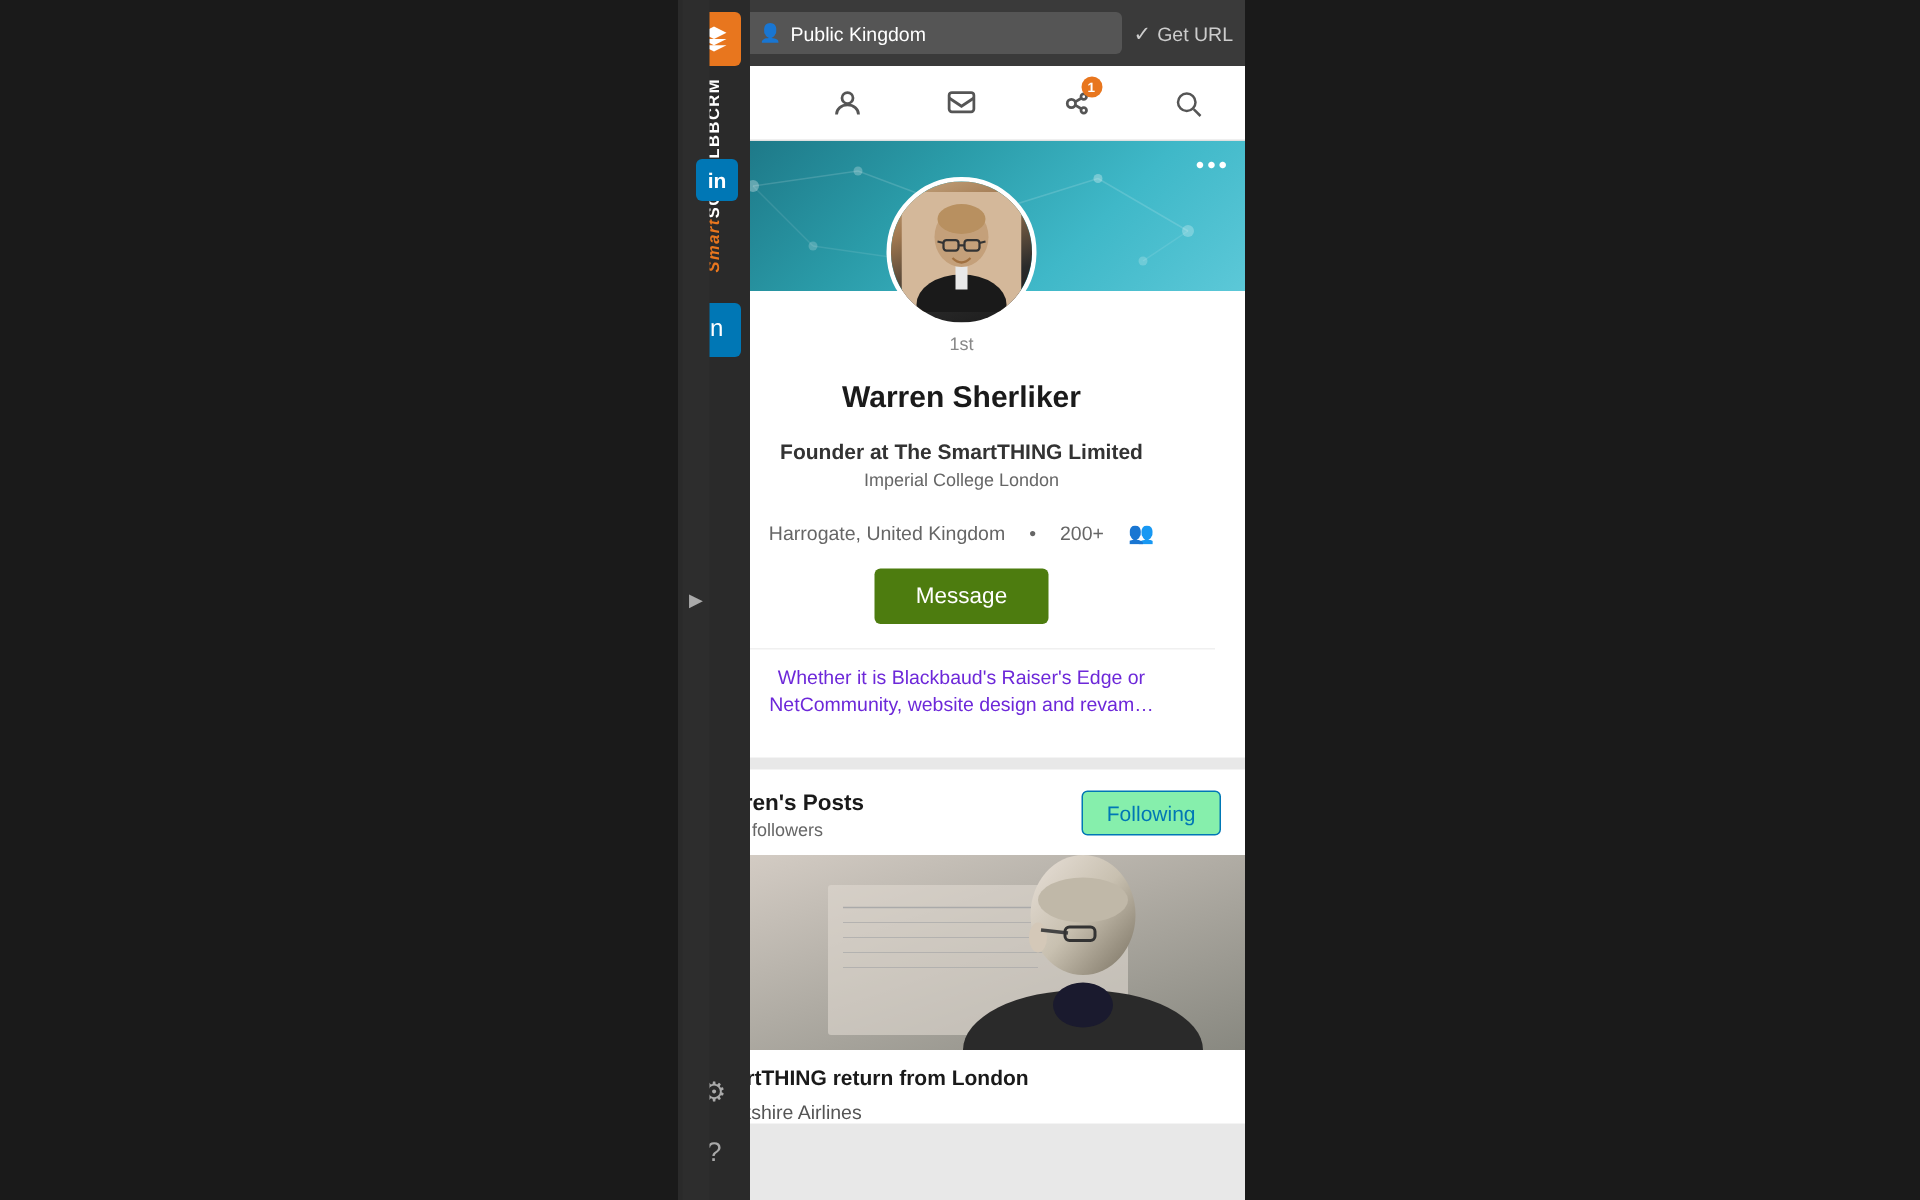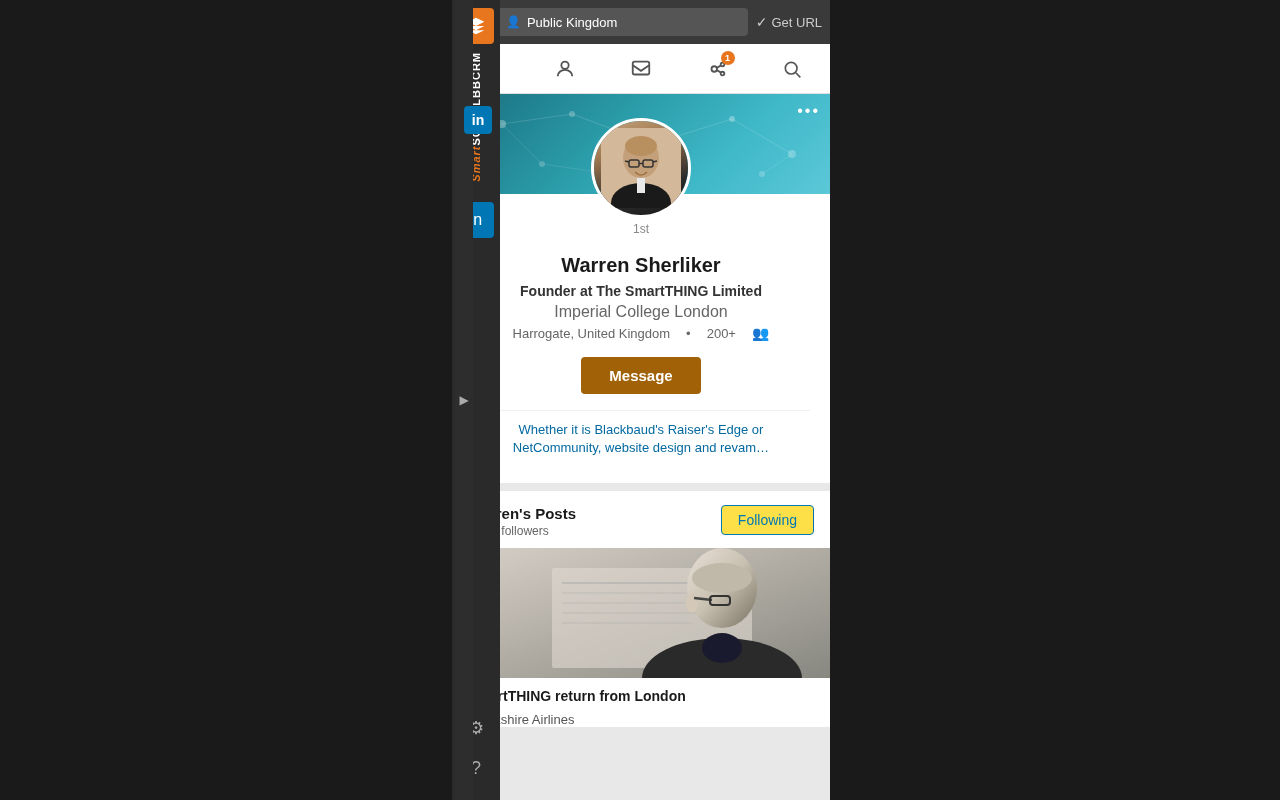--- a/index.html
+++ b/index.html
@@ -309,65 +309,65 @@
     .profile-info {
       padding: 0 20px 16px;
       margin-top: 60px;
       text-align: center;
     }
 
     .profile-name {
       font-size: 20px;
       font-weight: 600;
       color: #1a1a1a;
-      margin-bottom: 6px;
+      margin-bottom: 16px;
     }
 
     .profile-title {
       font-size: 14px;
       font-weight: 700;
       color: #333;
       margin-bottom: 4px;
     }
 
     .profile-school {
-      font-size: 16px;
+      font-size: 12px;
       color: #666;
-      margin-bottom: 4px;
+      margin-bottom: 20px;
     }
 
     .profile-location {
       font-size: 13px;
       color: #666;
       display: flex;
       align-items: center;
       justify-content: center;
       gap: 16px;
       margin-bottom: 16px;
     }
 
     .profile-location .connections-icon {
       font-size: 14px;
     }
 
     .message-btn {
-      background: #a16207;
+      background: #4d7c0f;
       color: white;
       border: none;
       padding: 10px 28px;
       border-radius: 4px;
       font-size: 15px;
-      font-weight: 700;
+      font-weight: 400;
       cursor: pointer;
       margin-bottom: 16px;
     }
 
     .profile-summary {
       font-size: 13px;
-      color: #0369a1;
+      color: #6d28d9;
       line-height: 1.4;
       padding: 0 10px 10px;
       border-top: 1px solid #f0f0f0;
       padding-top: 10px;
       text-align: center;
     }
 
     
     .linkedin-card-icon {
       position: absolute;
@@ -405,21 +405,21 @@
       color: #1a1a1a;
     }
 
     .posts-followers {
       font-size: 12px;
       color: #666;
       margin-top: 2px;
     }
 
     .following-btn {
-      background: #fde047;
+      background: #86efac;
       border: 1.5px solid #0077b5;
       color: #0077b5;
       padding: 6px 16px;
       border-radius: 4px;
       font-size: 14px;
       font-weight: 500;
       cursor: pointer;
       text-align: right;
     }
 

